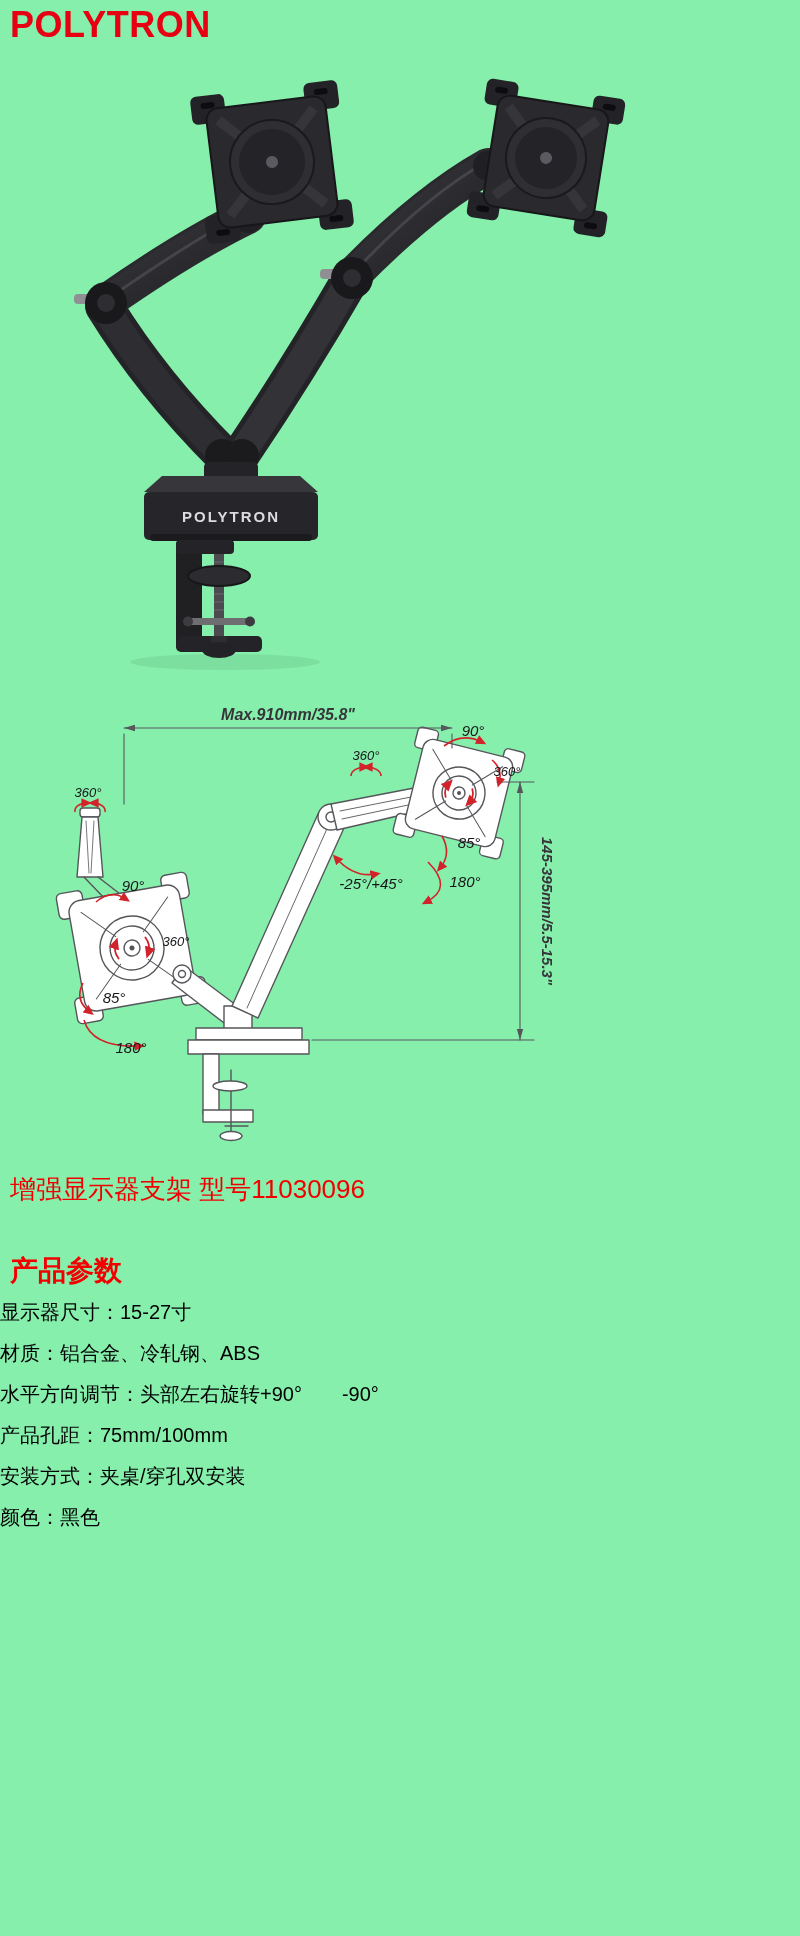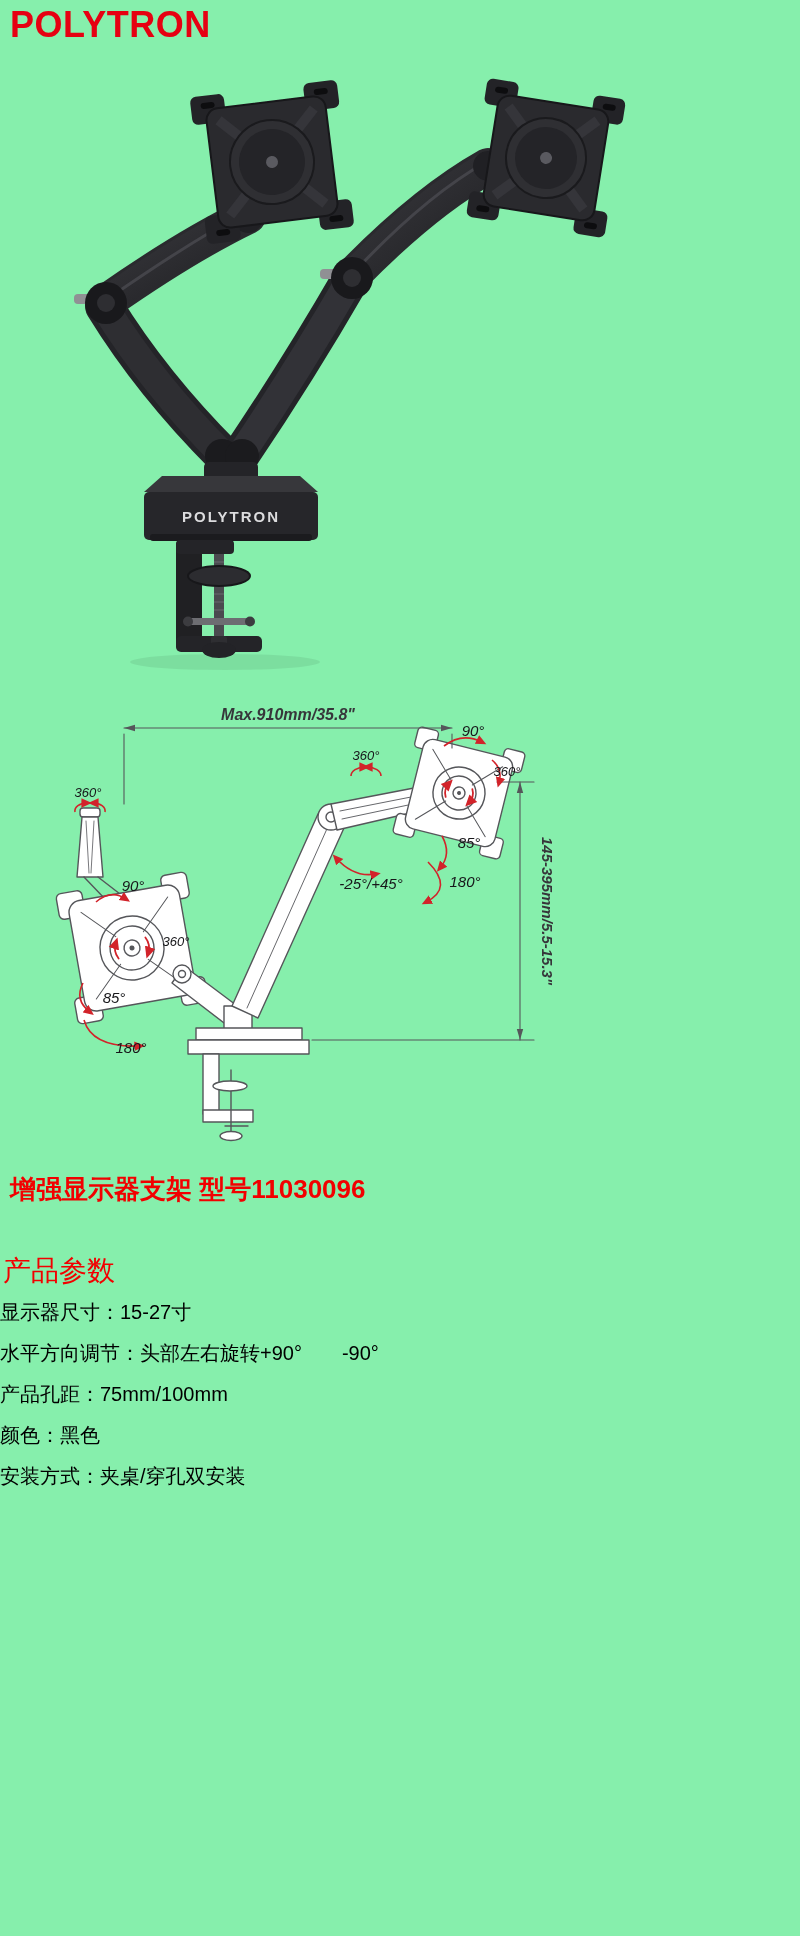--- a/index.html
+++ b/index.html
@@ -11,25 +11,25 @@
   }
   .page { position:absolute; left:0; top:0; width:800px; height:1936px; background:#86efac; }
   .logo {
     position:absolute; left:10px; top:4px;
     font-size:36px; font-weight:800; color:#e60012; letter-spacing:0.5px;
   }
   .photo-wrap  { position:absolute; left:0; top:70px;  width:800px; height:600px; }
   .diagram-wrap{ position:absolute; left:0; top:690px; width:800px; height:480px; }
   .title {
     position:absolute; left:10px; top:1172px;
-    font-size:26px; font-weight:700; color:#f20000;
+    font-size:26px; font-weight:400; color:#f20000;
   }
   .section {
-    position:absolute; left:3px; top:1252px;
-    font-size:28px; font-weight:400; color:#f20000;
+    position:absolute; left:10px; top:1252px;
+    font-size:28px; font-weight:700; color:#f20000;
   }
   .specs { position:absolute; left:0; top:1292px; width:760px; }
   .spec  {
     font-size:20px; color:#000; line-height:41px; height:41px;
     white-space:pre-wrap;
   }
   svg text { font-family:"Liberation Sans", sans-serif; }
   .dim { font-style:italic; font-weight:bold; fill:#36363a; }
   .ang { font-style:italic; fill:#17171a; }
   .base-logo { font-weight:bold; fill:#dcdcde; letter-spacing:2px; }
@@ -270,19 +270,20 @@
       <text class="ang" x="114" y="313" font-size="15" text-anchor="middle">85°</text>
       <text class="ang" x="131" y="363" font-size="15" text-anchor="middle">180°</text>
     </svg>
   </div>
 
   <h2 class="title">增强显示器支架 型号11030096</h2>
   <h2 class="section">产品参数</h2>
 
   <div class="specs">
     <div class="spec">显示器尺寸：15-27寸</div>
+    <div class="spec">材质：铝合金、冷轧钢、ABS</div>
     <div class="spec">水平方向调节：头部左右旋转+90°　　-90°</div>
     <div class="spec">产品孔距：75mm/100mm</div>
+    <div class="spec">安装方式：夹桌/穿孔双安装</div>
     <div class="spec">颜色：黑色</div>
-    <div class="spec">安装方式：夹桌/穿孔双安装</div>
   </div>
 
 </div>
 
 </body></html>

